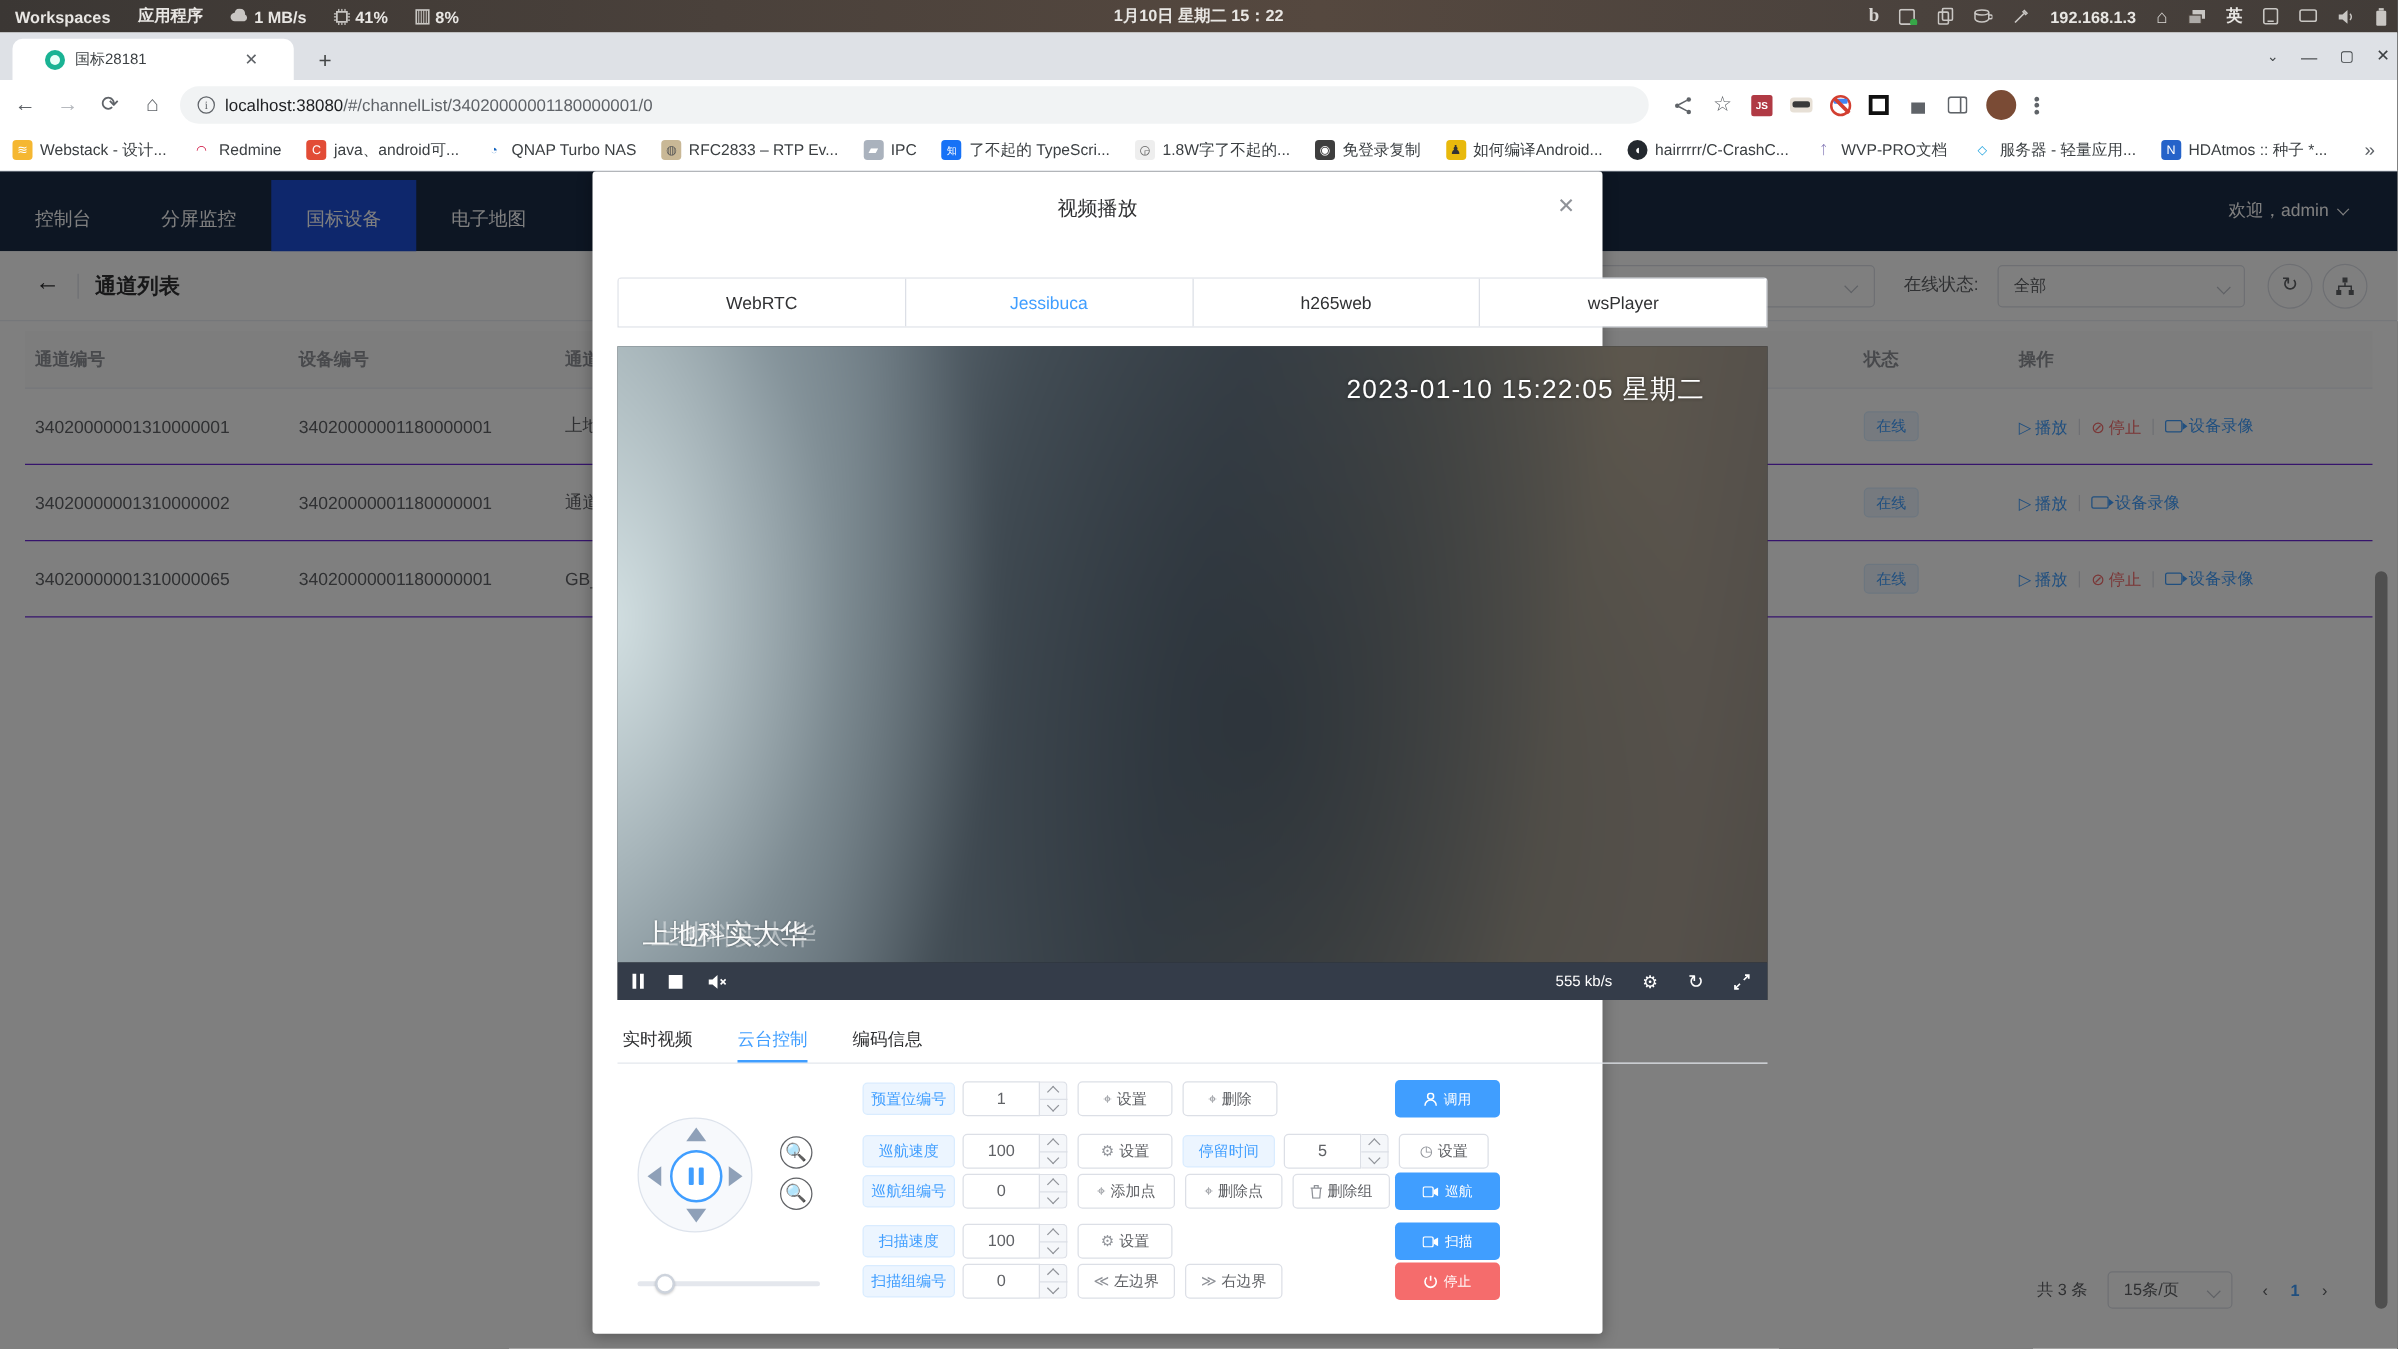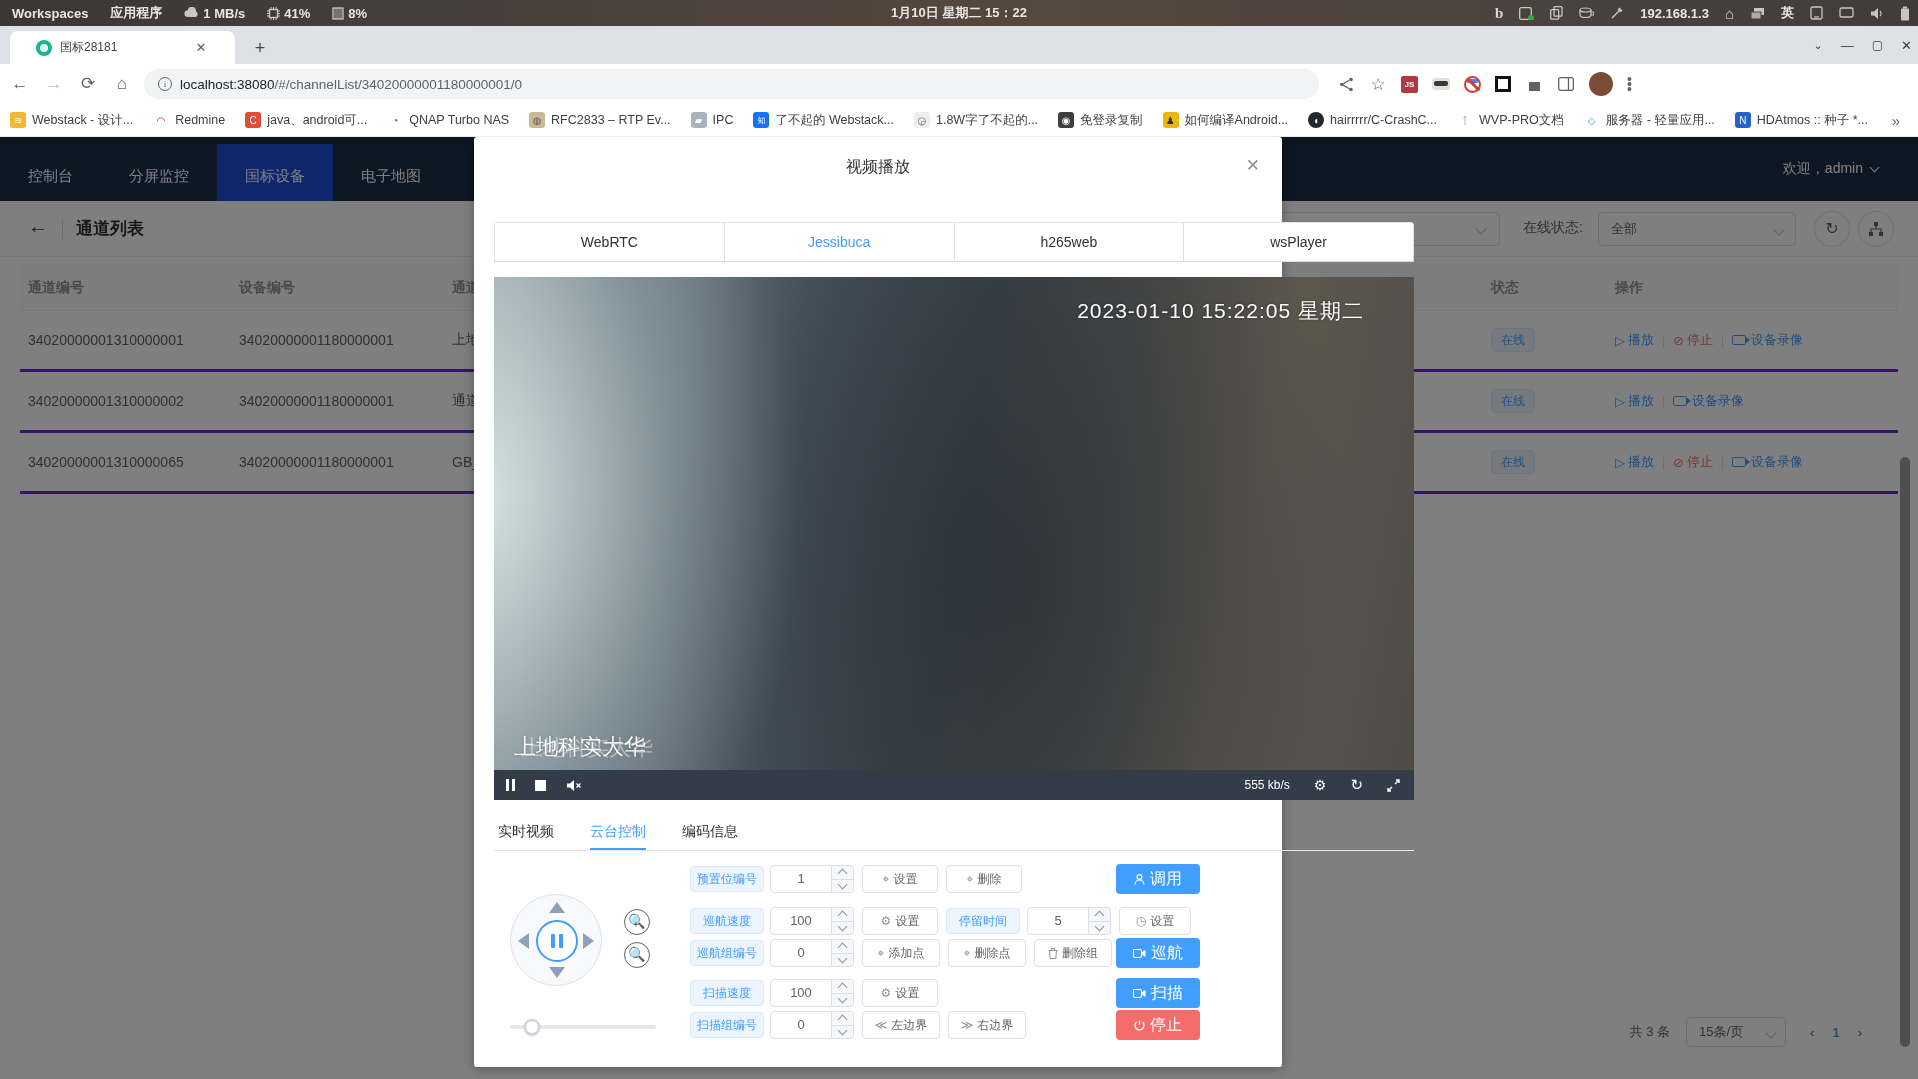--- a/index.html
+++ b/index.html
@@ -87,21 +87,21 @@
   .filter-select { position:absolute; left:1598px; top:11px; width:198px; height:34px; background:#fff;
     border:1px solid #dcdfe6; border-radius:4px; font-size:13px; color:#606266; line-height:32px; padding-left:12px;}
   .caret { position:absolute; width:8px; height:8px; border-right:1.5px solid #c0c4cc; border-bottom:1.5px solid #c0c4cc;
     transform:rotate(45deg); }
   .circlebtn { position:absolute; top:10px; width:36px; height:36px; border:1px solid #dcdfe6; border-radius:50%;
     background:#fff; color:#606266; text-align:center; line-height:34px; font-size:16px; }
 
   .table { position:absolute; left:20px; top:128px; width:1878px; }
   .thead { display:flex; height:46px; align-items:center; background:#fafafa; border-bottom:1px solid #ebeef5;
     font-size:14px; color:#909399; font-weight:bold; }
-  .trow { display:flex; height:61px; align-items:center; border-bottom:3px solid #6d28d9;
+  .trow { display:flex; height:61px; align-items:center; border-bottom:1px solid #6d28d9;
     font-size:14px; color:#606266; }
   .c1 { width:219px; padding-left:8px; flex:none;}
   .c2 { width:213px; flex:none;}
   .c3 { width:1039px; flex:none; white-space:nowrap; overflow:hidden;}
   .c4 { width:124px; flex:none;}
   .c5 { flex:1;}
   .tag { display:inline-block; height:24px; line-height:22px; padding:0 9px; font-size:12px;
     color:#409eff; background:#ecf5ff; border:1px solid #d9ecff; border-radius:4px; }
   .act { color:#409eff; font-size:13px; display:inline-flex; align-items:center; gap:3px;}
   .act.red { color:#f56c6c; }
@@ -186,21 +186,21 @@
   .spin { position:absolute; width:22px; height:28px; border:1px solid #dcdfe6; border-left:none; border-radius:0 4px 4px 0;
     background:#f5f7fa; }
   .spin::before, .spin::after { content:""; position:absolute; left:7px; width:6px; height:6px;
     border-right:1.2px solid #909399; border-bottom:1.2px solid #909399; }
   .spin::before { top:4px; transform:rotate(-135deg); }
   .spin::after  { bottom:4px; transform:rotate(45deg); }
   .spin i { position:absolute; left:0; top:13px; width:22px; height:1px; background:#dcdfe6; }
   .wbtn { position:absolute; height:28px; background:#fff; border:1px solid #dcdfe6; border-radius:4px;
     font-size:12px; color:#606266; display:flex; align-items:center; justify-content:center; gap:4px; }
   .bbtn { position:absolute; width:84px; height:30px; background:#409eff; border:none; border-radius:4px;
-    color:#fff; font-size:16px; display:flex; align-items:center; justify-content:center; gap:5px; }
+    color:#fff; font-size:11px; display:flex; align-items:center; justify-content:center; gap:5px; }
   .bbtn.red { background:#f56c6c; }
   .wico { font-size:12px; color:#909399; line-height:1; }
   svg.s { display:block; }
 </style>
 </head>
 <body>
 
 <div class="stage">
 
   <div class="sysbar">
@@ -370,21 +370,21 @@
     <span class="bm">
         <span class="bm-ic" style="background:#c9b896;color:#555;">◍</span>
         <span>RFC2833 – RTP Ev...</span>
       </span>
     <span class="bm">
         <span class="bm-ic" style="background:#aab2bd;">▰</span>
         <span>IPC</span>
       </span>
     <span class="bm">
         <span class="bm-ic" style="background:#1772f6;font-size:8px;">知</span>
-        <span>了不起的 Webstack...</span>
+        <span>了不起的 TypeScri...</span>
       </span>
     <span class="bm">
         <span class="bm-ic" style="background:#eee;color:#666;">◶</span>
         <span>1.8W字了不起的...</span>
       </span>
     <span class="bm">
         <span class="bm-ic" style="background:#3e3e3e;">◉</span>
         <span>免登录复制</span>
       </span>
     <span class="bm">

